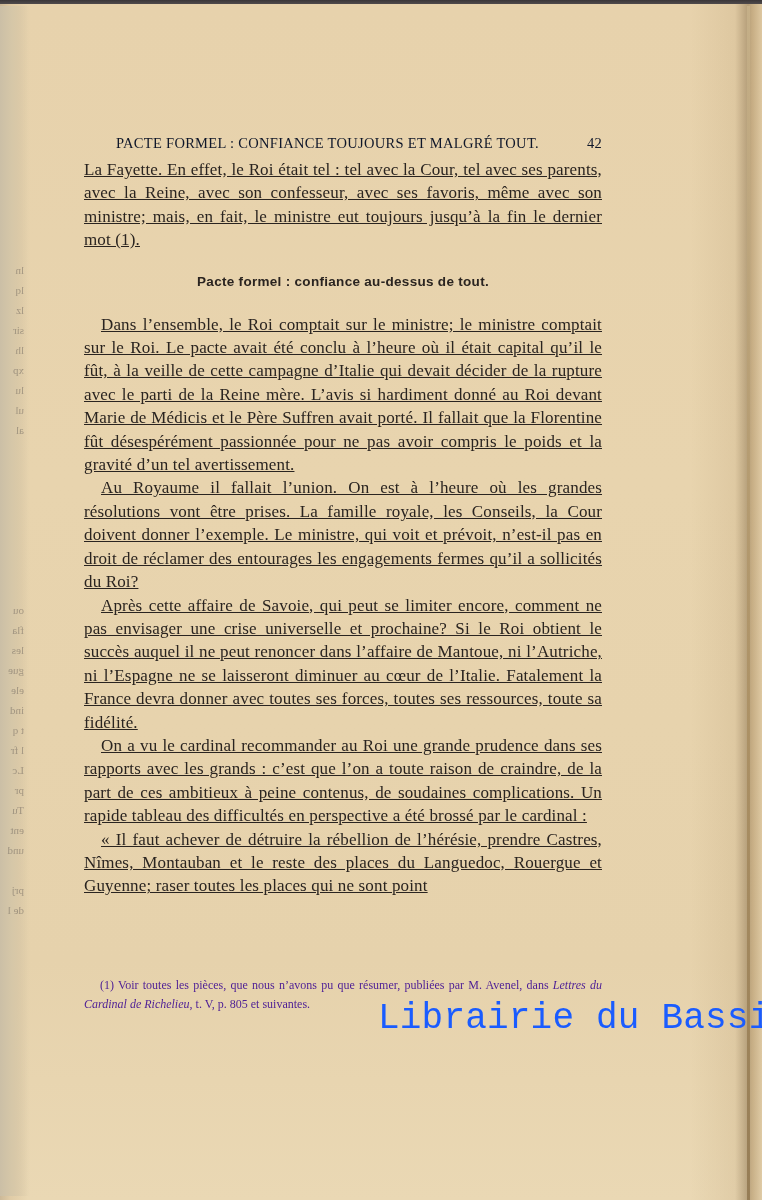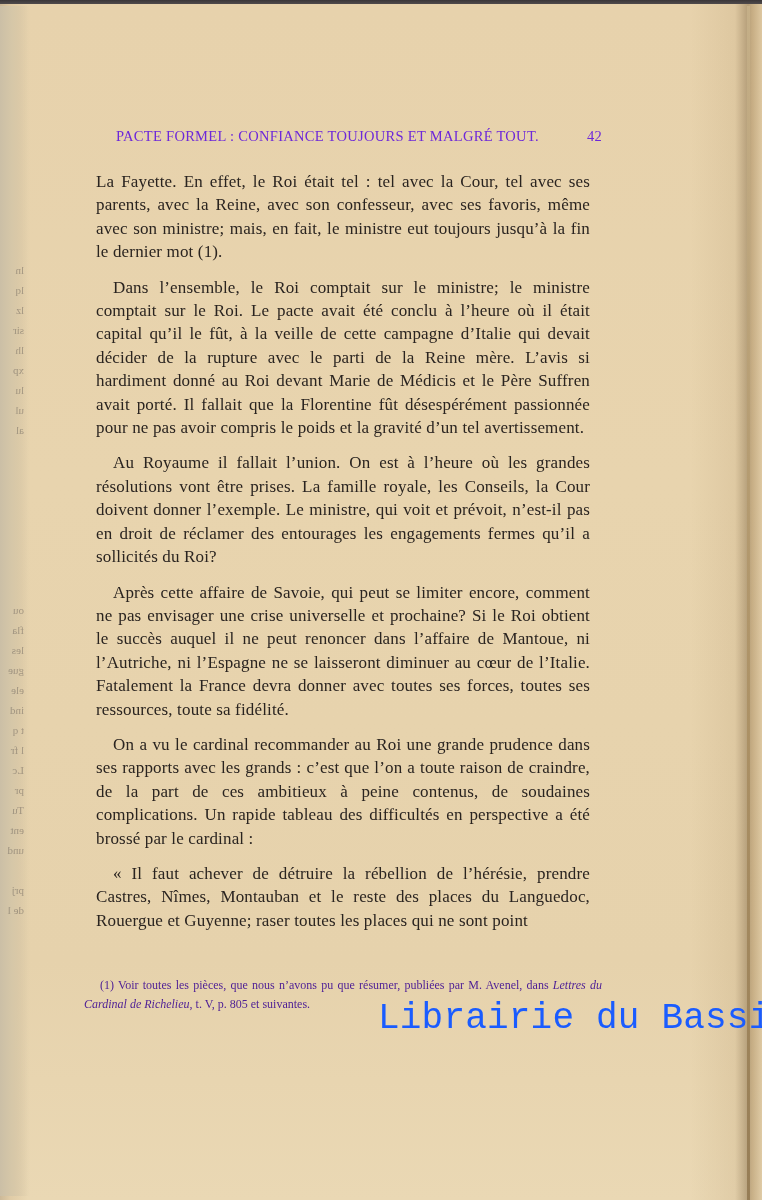--- a/index.html
+++ b/index.html
@@ -29,28 +29,29 @@
     }
     .edge-line {
       position: absolute; right: 12px; top: 6px; width: 3px; height: 1194px;
       background: linear-gradient(#c9b48c, #a88c5e 60%, #8a7048);
       opacity: 0.75;
     }
     .content {
       position: absolute; left: 84px; top: 128px; width: 518px; color: #2a2420;
     }
     .running-head {
-      display: flex; justify-content: space-between; align-items: flex-start;
-      font-size: 14.5px; letter-spacing: 0.3px; color: #6d28d9;
+      display: flex; justify-content: space-between; align-items: center;
+      font-size: 14.5px; letter-spacing: 0.3px; color: #0f172a;
       padding-left: 32px; height: 30px; gap: 29px;
     }
     .running-head .title { text-transform: uppercase; }
     .para {
-      font-size: 17px; line-height: 23.4px; text-align: justify; margin: 12px;
+      font-size: 17px; line-height: 23.4px; text-align: justify; margin: 0;
       letter-spacing: 0.15px;
+      text-decoration: underline;
     }
     .para.indent { text-indent: 17px; }
     .section-heading {
       font-family: "Liberation Sans", "DejaVu Sans", sans-serif;
       font-weight: bold; font-size: 13.5px; text-align: center;
       margin: 22px 0 24px 0; color: #2a2420; letter-spacing: 0.3px;
     }
     .footnotes {
       position: absolute; left: 84px; top: 976px; width: 518px;
       font-size: 12px; line-height: 19px; color: #4c1d95; text-align: justify;
@@ -76,20 +77,21 @@
 <div class="edge-line"></div>
 
 <div class="content">
   <div class="running-head">
     <span class="title">Pacte formel : confiance toujours et malgré tout.</span>
     <span>42</span>
   </div>
 
   <p class="para">La Fayette. En effet, le Roi était tel : tel avec la Cour, tel avec ses parents, avec la Reine, avec son confesseur, avec ses favoris, même avec son ministre; mais, en fait, le ministre eut toujours jusqu’à la fin le dernier mot (1).</p>
 
+  <div class="section-heading">Pacte formel : confiance au-dessus de tout.</div>
 
   <p class="para indent">Dans l’ensemble, le Roi comptait sur le ministre; le ministre comptait sur le Roi. Le pacte avait été conclu à l’heure où il était capital qu’il le fût, à la veille de cette campagne d’Italie qui devait décider de la rupture avec le parti de la Reine mère. L’avis si hardiment donné au Roi devant Marie de Médicis et le Père Suffren avait porté. Il fallait que la Florentine fût désespérément passionnée pour ne pas avoir compris le poids et la gravité d’un tel avertissement.</p>
   <p class="para indent">Au Royaume il fallait l’union. On est à l’heure où les grandes résolutions vont être prises. La famille royale, les Conseils, la Cour doivent donner l’exemple. Le ministre, qui voit et prévoit, n’est-il pas en droit de réclamer des entourages les engagements fermes qu’il a sollicités du Roi?</p>
   <p class="para indent">Après cette affaire de Savoie, qui peut se limiter encore, comment ne pas envisager une crise universelle et prochaine? Si le Roi obtient le succès auquel il ne peut renoncer dans l’affaire de Mantoue, ni l’Autriche, ni l’Espagne ne se laisseront diminuer au cœur de l’Italie. Fatalement la France devra donner avec toutes ses forces, toutes ses ressources, toute sa fidélité.</p>
   <p class="para indent">On a vu le cardinal recommander au Roi une grande prudence dans ses rapports avec les grands : c’est que l’on a toute raison de craindre, de la part de ces ambitieux à peine contenus, de soudaines complications. Un rapide tableau des difficultés en perspective a été brossé par le cardinal :</p>
   <p class="para indent">« Il faut achever de détruire la rébellion de l’hérésie, prendre Castres, Nîmes, Montauban et le reste des places du Languedoc, Rouergue et Guyenne; raser toutes les places qui ne sont point</p>
 </div>
 
 <div class="footnotes">
   <p class="fn"><span>(1)</span> <span>Voir toutes les pièces, que nous n’avons pu que résumer, publiées par M. Avenel, dans </span><em>Lettres du Cardinal de Richelieu</em><span>, t. V, p. 805 et suivantes.</span></p>

